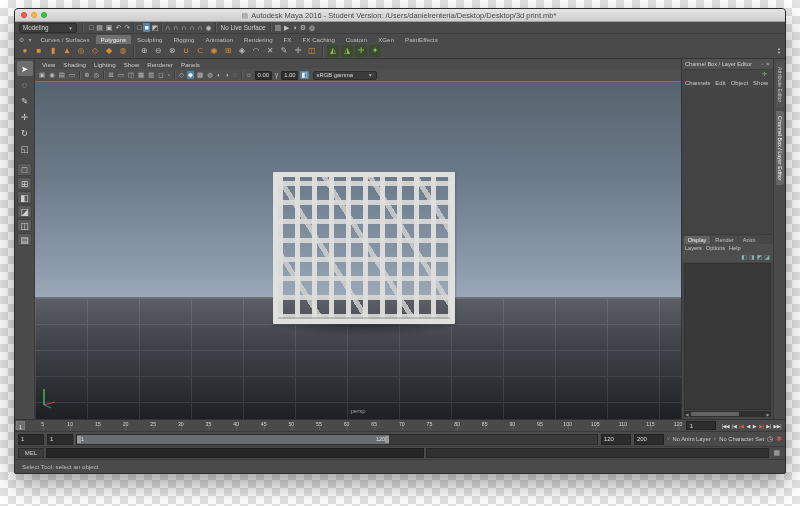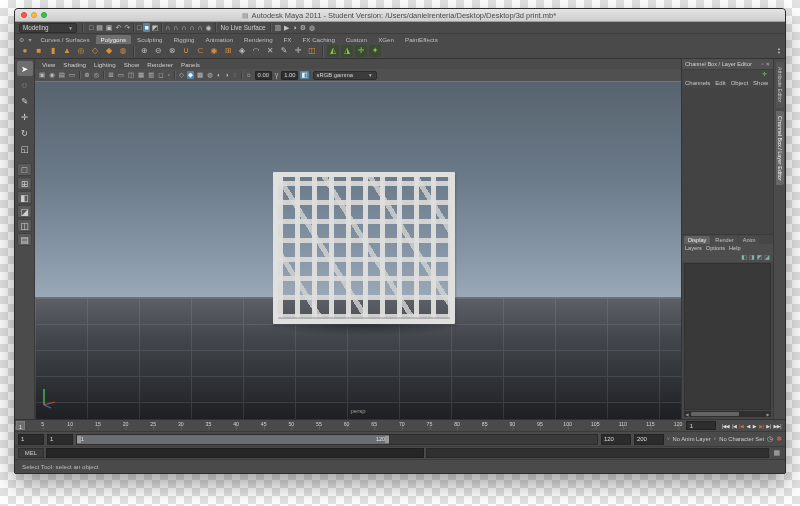--- a/index.html
+++ b/index.html
@@ -130,21 +130,21 @@
 <body>
 
 <div class="win">
 
   <div class="titlebar">
     <div class="traffic">
       <span class="tl r"></span>
       <span class="tl y"></span>
       <span class="tl g"></span>
     </div>
-    <div class="title"><span class="doc-ico">▤</span><span>Autodesk Maya 2011 - Student Version: /Users/danielrenteria/Desktop/Desktop/3d print.mb*</span></div>
+    <div class="title"><span class="doc-ico">▤</span><span>Autodesk Maya 2016 - Student Version: /Users/danielrenteria/Desktop/Desktop/3d print.mb*</span></div>
   </div>
 
   <div class="statusline">
     <div class="menuset">
       <span>Modeling</span>
       <span class="dd-arrow">▼</span>
     </div>
     <div class="sl-sep"></div>
     <div id="slGroups" style="display:flex;align-items:center">
         <div class="sl-group">

